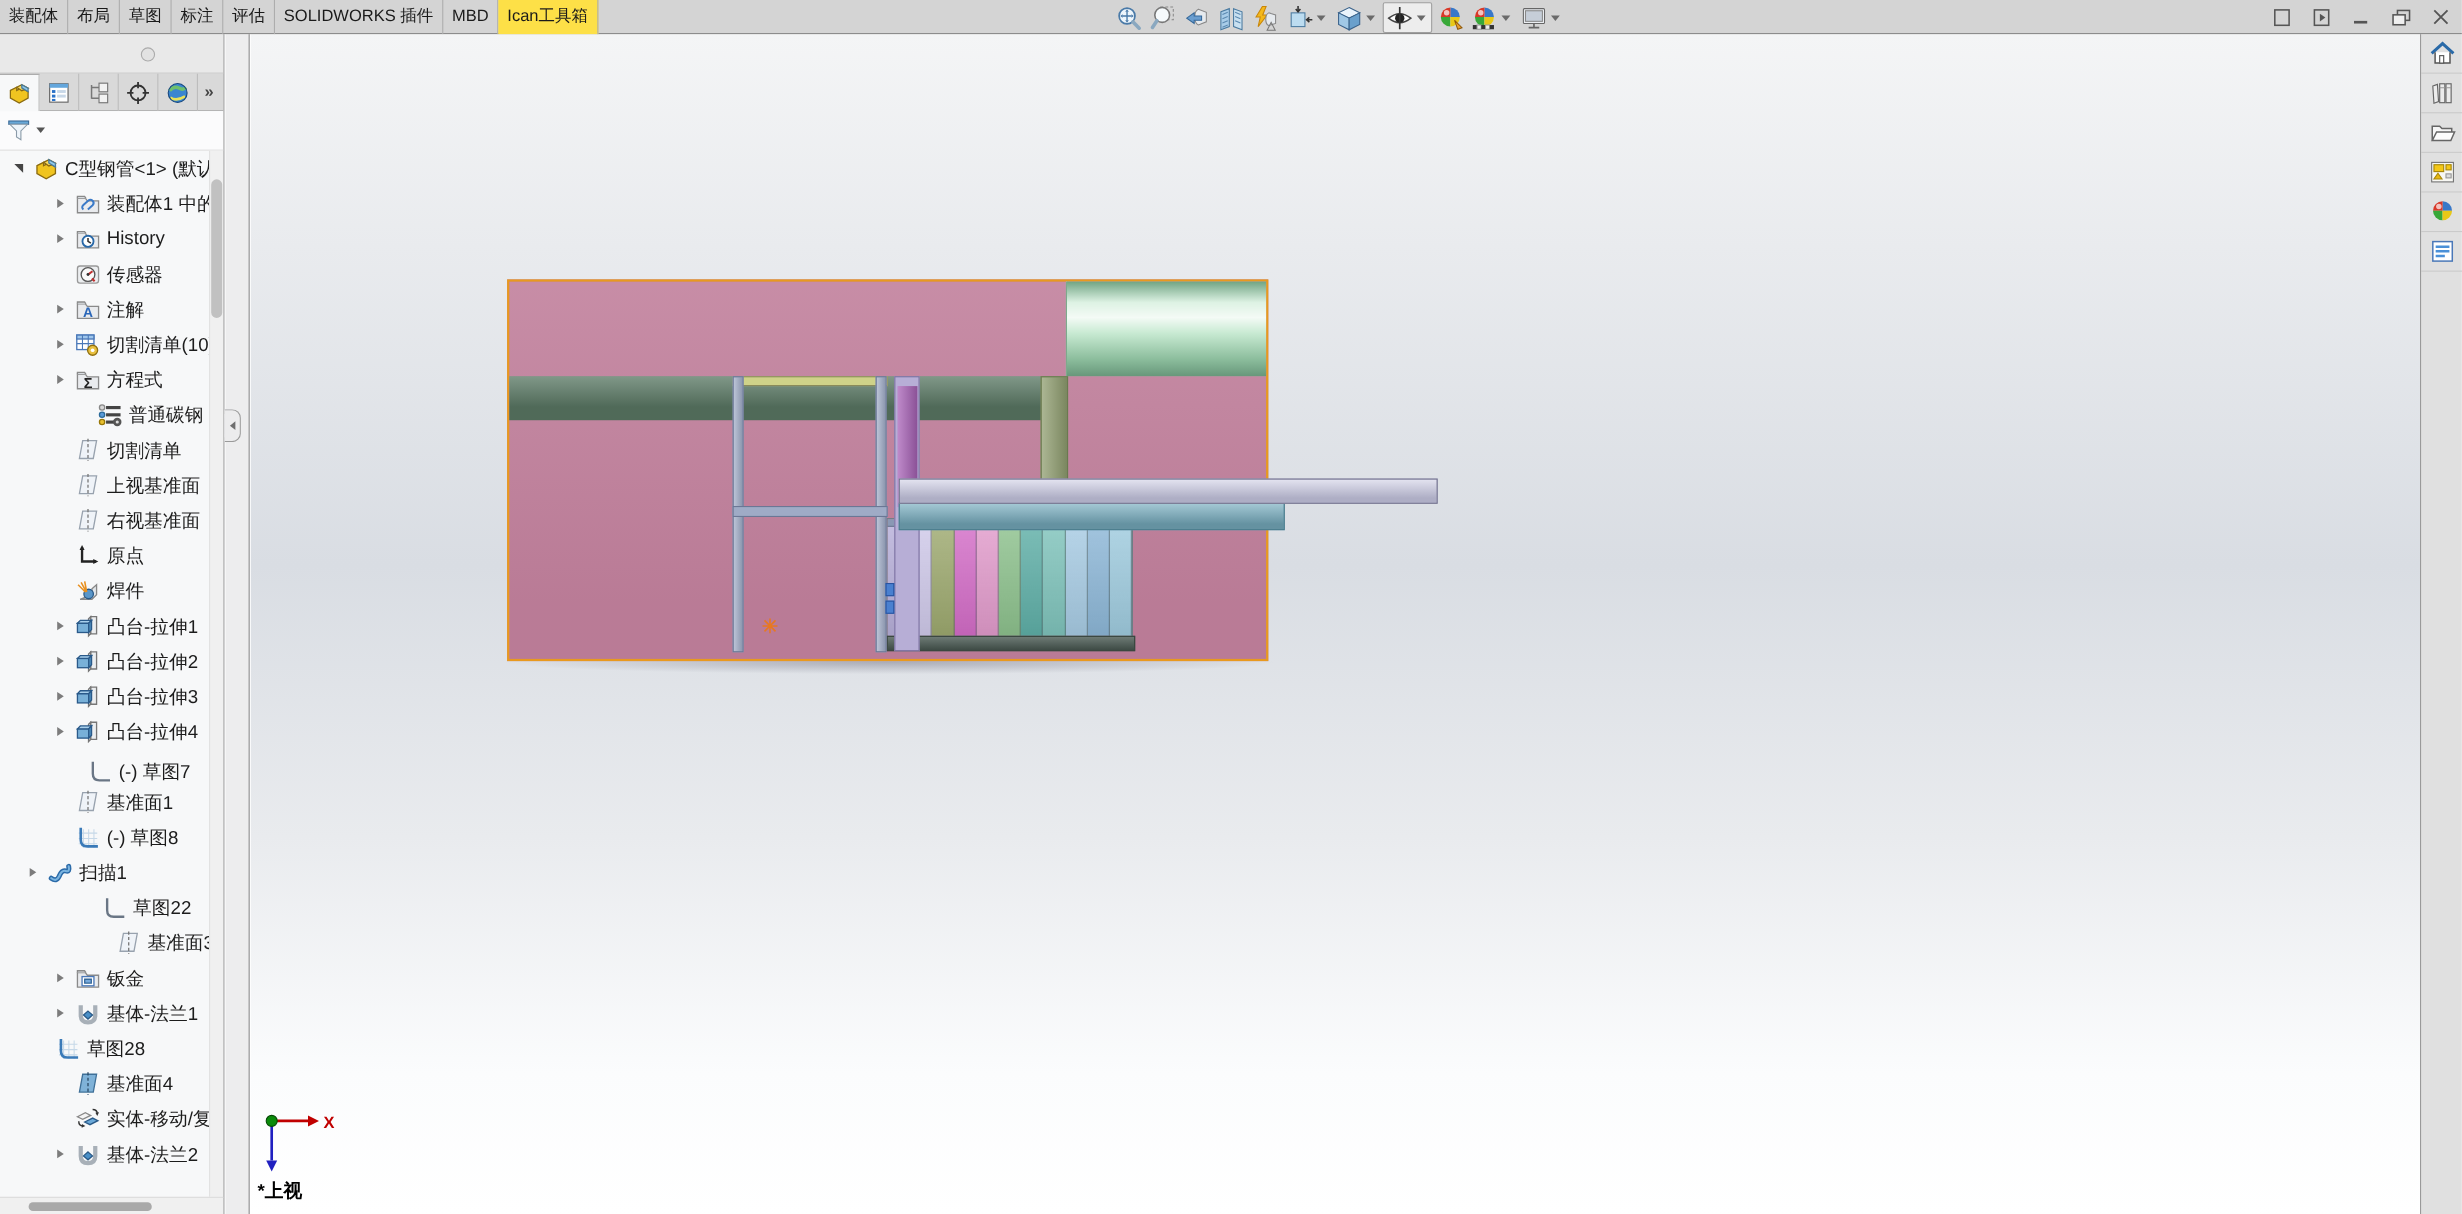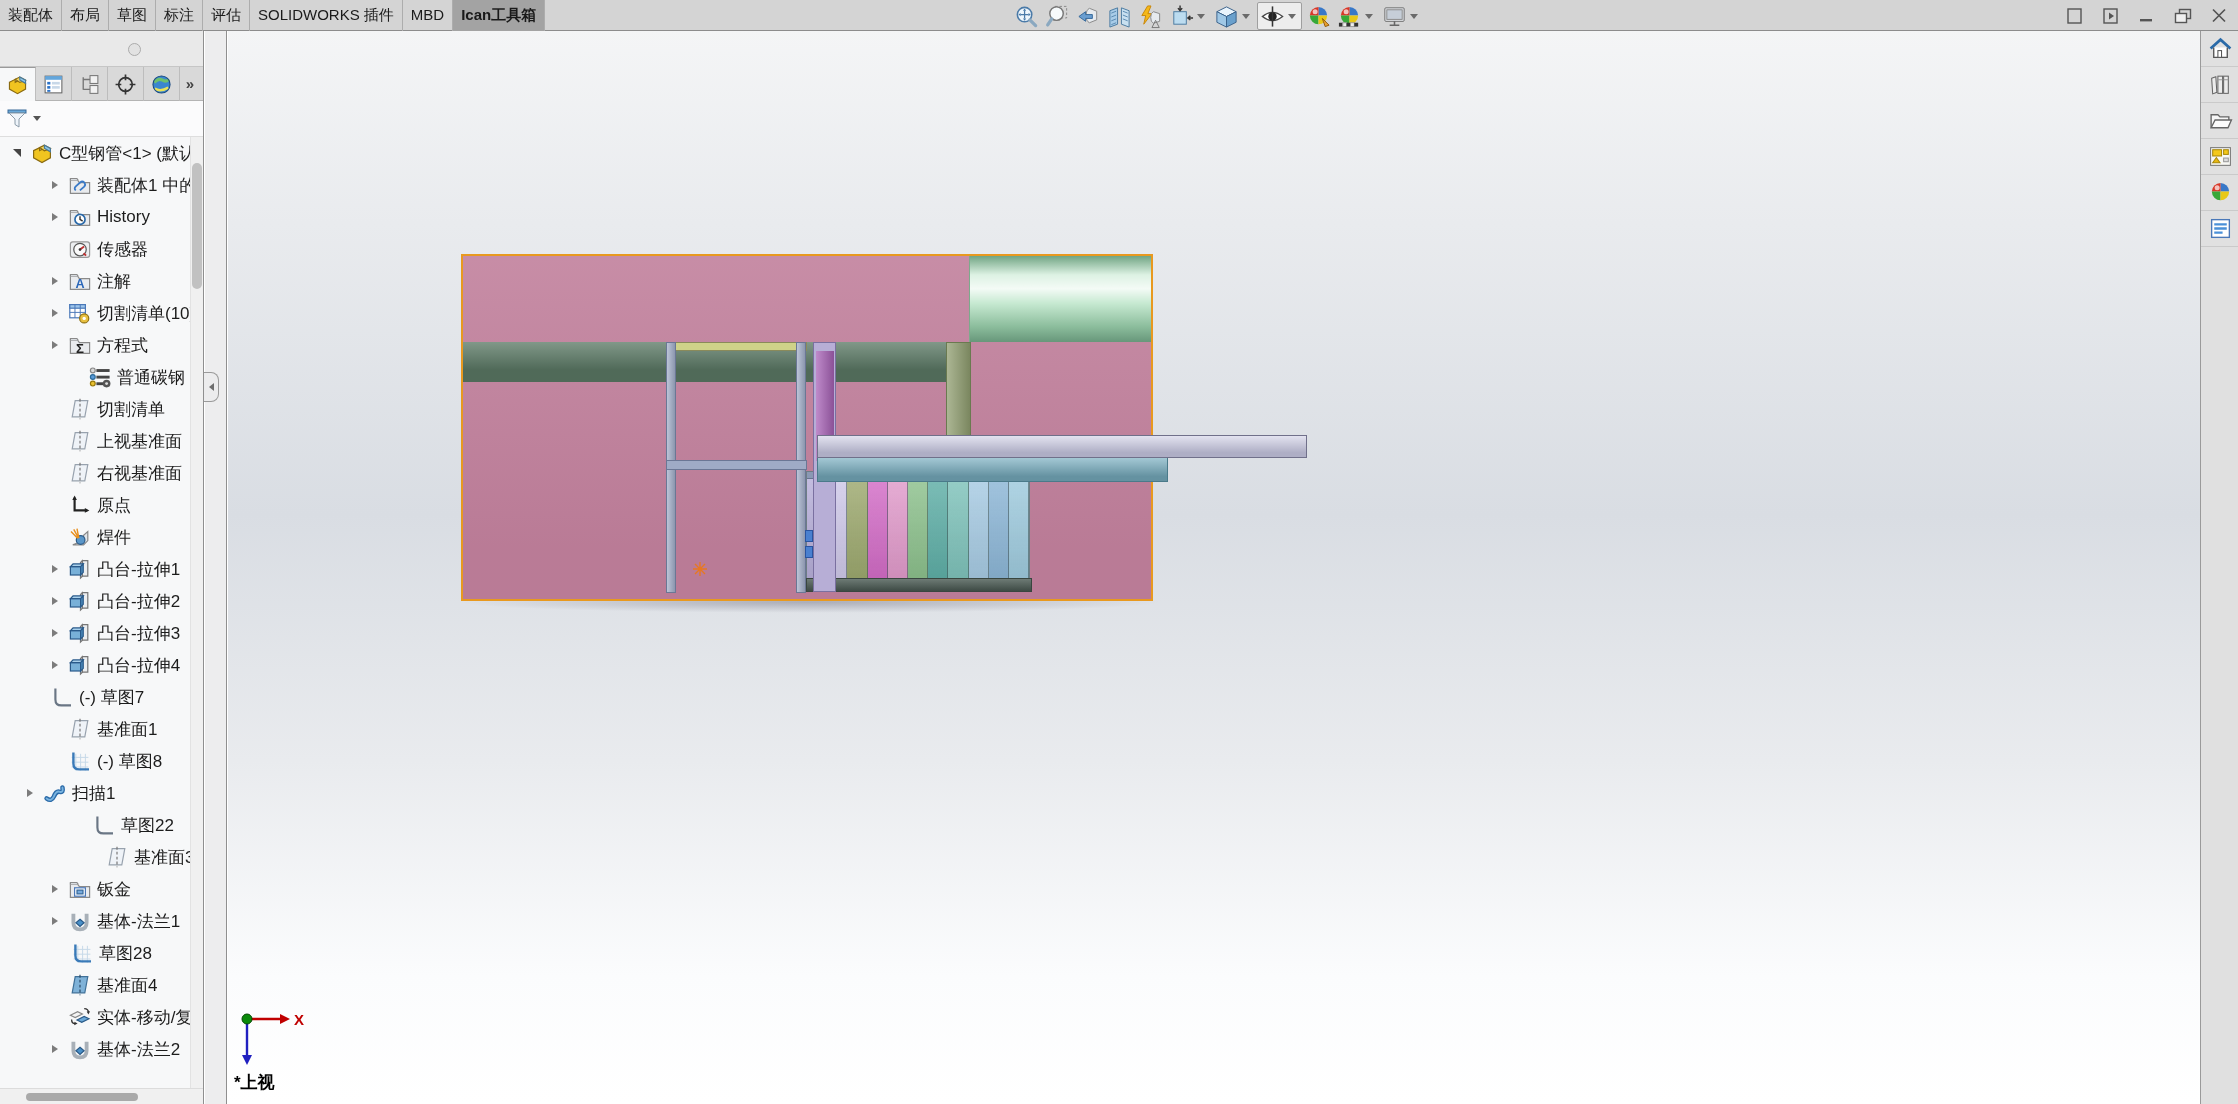--- a/index.html
+++ b/index.html
@@ -1,21 +1,21 @@
 <!DOCTYPE html>
 <html><head>
 <meta charset="utf-8">
 <style>
   * { box-sizing: border-box; margin:0; padding:0; }
   html,body { width:2238px; height:1104px; overflow:hidden; font-family:"Liberation Sans",sans-serif; background:#fff; }
   
   .topbar { position:absolute; left:0; top:0; width:2238px; height:31px; background:#d4d4d4; border-bottom:1px solid #8c8c8c; z-index:50;}
   .menu-tabs { position:absolute; left:0; top:0; height:31px; display:flex; }
   .menu-tab { height:31px; line-height:30px; padding:0 8px; font-size:15px; color:#1a1a1a; border-right:1px solid #adadad; white-space:nowrap; cursor:default;}
-  .menu-tab.active { background:#a3a3a3;font-weight:bold; }
+  .menu-tab.active { background:#fde047; }
   .headsup { position:absolute; left:1012px; top:1px; height:30px; display:flex; align-items:center; gap:2px; }
   .hbtn { display:flex; align-items:center; height:28px; padding:1px 2px; border-radius:2px; }
   .hbtn svg { width:25px; height:25px; }
   .hbtn.pressed { background:#ededed; border:1px solid #9f9f9f; }
   .dd-arrow { width:0; height:0; border-left:4px solid transparent; border-right:4px solid transparent; border-top:5px solid #6a6a6a; margin:0 3px; }
   .win-controls { position:absolute; right:4px; top:3px; display:flex; gap:6px; }
   .win-btn { width:30px; height:25px; display:flex; align-items:center; justify-content:center; }
   .win-btn svg { width:24px; height:20px; }
   
   .panel { position:absolute; left:0; top:31px; width:204px; bottom:0; background:#f7f8f9; border-right:1px solid #8f8f8f; z-index:20;}
@@ -452,21 +452,21 @@
         </span>
         <span class="t-icon"><svg viewBox="0 0 20 20">
             <path d="M12 3 h4.5 v13 h-4.5 Z" fill="#eceef0" stroke="#777"></path>
             <path d="M12 3 l-1.6 1.6 v13 l1.6-1.6 Z" fill="#d6d8db" stroke="#777"></path>
             <rect x="2" y="8" width="8.5" height="7" fill="#78b0d8" stroke="#2a5a8a"></rect>
             <path d="M2 8 l2.2-2.2 h8.5 l-2.2 2.2 Z" fill="#a8d0ec" stroke="#2a5a8a"></path>
             <path d="M10.5 8 l2.2-2.2 v7 l-2.2 2.2 Z" fill="#4a88b8" stroke="#2a5a8a"></path>
           </svg></span>
         <span>凸台-拉伸4</span>
       </div>
-      <div class="tree-row" style="padding-left: 28px;">
+      <div class="tree-row" style="padding-left: 57px; align-items: flex-end;">
         <span class="tw-arrow"></span>
         <span class="t-icon"><svg viewBox="0 0 20 20">
             <path d="M4.5 3 V12 Q4.5 17 9.5 17 H17.5" fill="none" stroke="#6a7685" stroke-width="1.8"></path>
           </svg></span>
         <span>(-) 草图7</span>
       </div>
       <div class="tree-row" style="padding-left: 46px;">
         <span class="tw-arrow"></span>
         <span class="t-icon"><svg viewBox="0 0 20 20">
             <path d="M6 3 L16.5 3 L14 16.5 L3.5 16.5 Z" fill="rgba(236,241,247,0.75)" stroke="#98a2ae"></path>
@@ -523,21 +523,21 @@
         <span class="tw-arrow">
           <span class="arr-col"></span>
         </span>
         <span class="t-icon"><svg viewBox="0 0 20 20">
             <path d="M4.5 4 V11.5 Q4.5 17 10 17 Q15.5 17 15.5 11.5 V4" fill="none" stroke="#a8b0b8" stroke-width="3.2"></path>
             <path d="M4.5 4 V11.5 Q4.5 17 10 17 Q15.5 17 15.5 11.5 V4" fill="none" stroke="#dcе0e4" stroke-width="1"></path>
             <path d="M10 8.5 l3.4 3 L10 14.5 l-3.4-3 Z" fill="#4a90c8" stroke="#2a5a88"></path>
           </svg></span>
         <span>基体-法兰1</span>
       </div>
-      <div class="tree-row" style="padding-left: 48px;">
+      <div class="tree-row" style="padding-left: 28px;">
         <span class="tw-arrow"></span>
         <span class="t-icon"><svg viewBox="0 0 20 20">
             <path d="M3 7 h14 M3 11 h14 M3 15 h14 M6.5 4 v14 M10.5 4 v14 M14.5 4 v14" stroke="#c6d8e8" stroke-width=".8"></path>
             <path d="M4.5 3 V12 Q4.5 17 9.5 17 H17.5" fill="none" stroke="#3a7ab8" stroke-width="2"></path>
           </svg></span>
         <span>草图28</span>
       </div>
       <div class="tree-row" style="padding-left: 46px;">
         <span class="tw-arrow"></span>
         <span class="t-icon"><svg viewBox="0 0 20 20">

